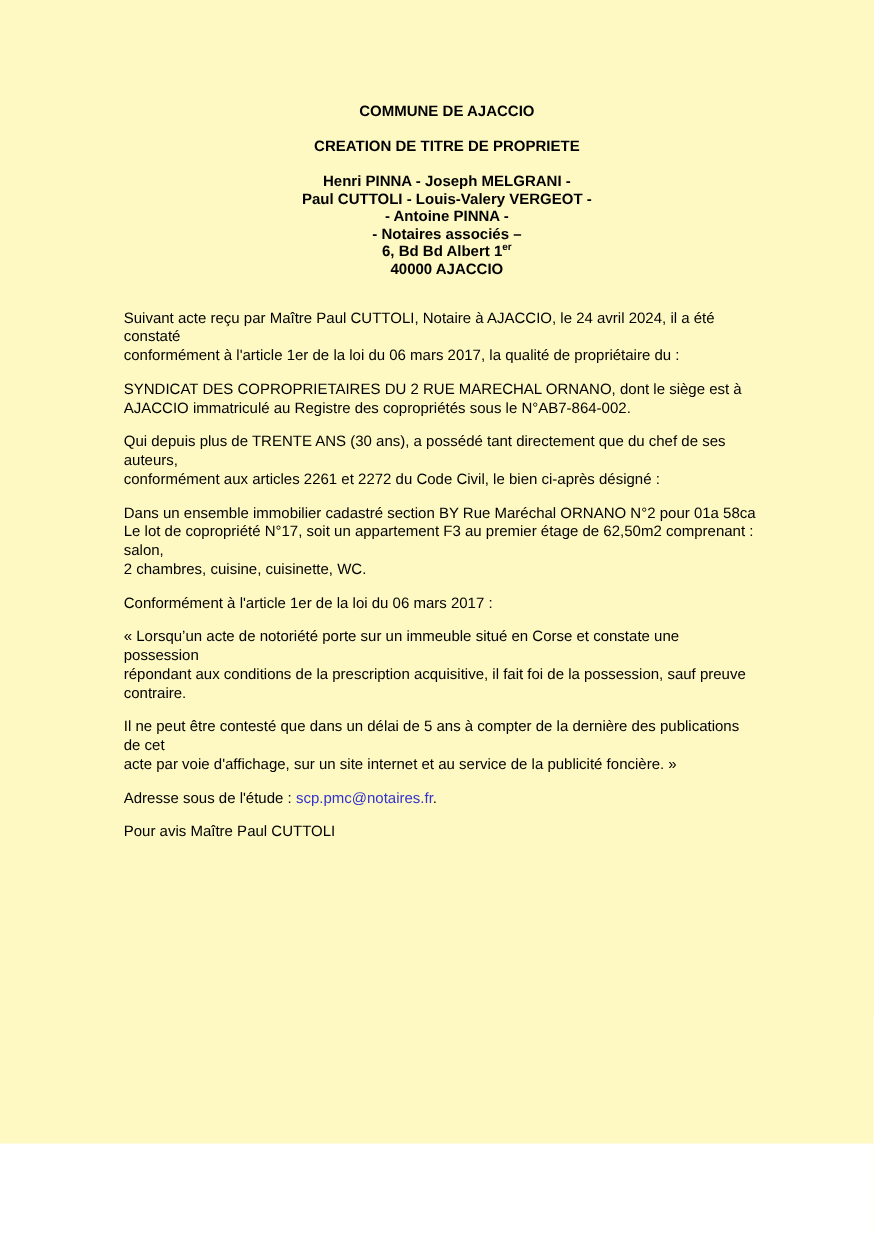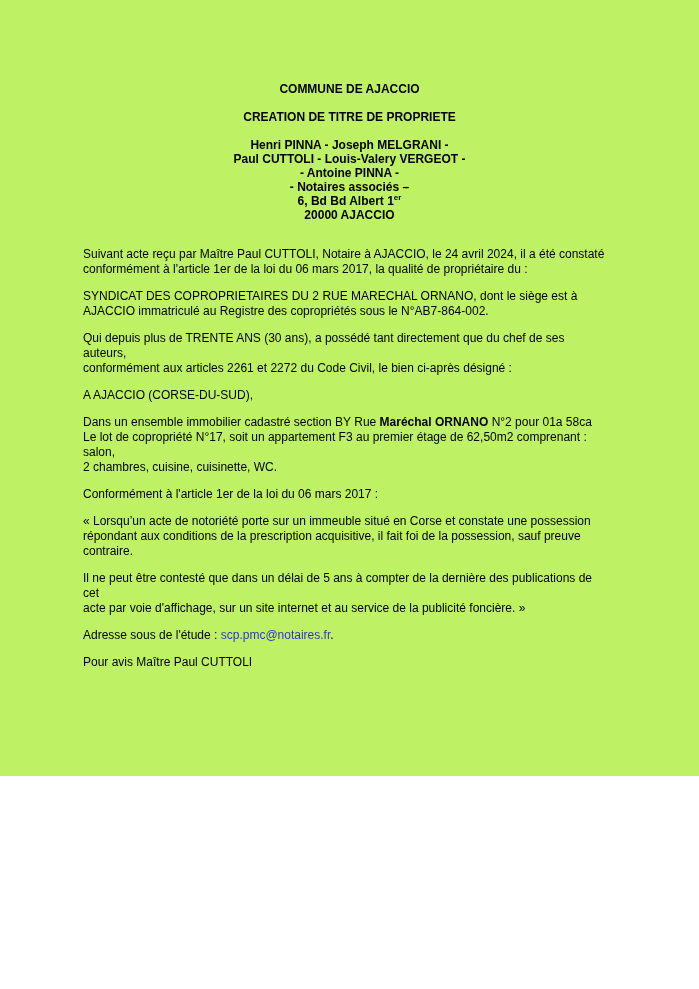--- a/index.html
+++ b/index.html
@@ -4,29 +4,30 @@
 <title>Document</title>
 <style>
   html, body {
     margin: 0;
     padding: 0;
     background: #ffffff;
   }
   .page {
     position: relative;
     width: 699px;
-    height: 776px;
+    height: 915px;
     margin: 0 auto;
-    background: #bef264;
+    background: #fef9c3;
     color: #000000;
     font-family: "Liberation Sans", "DejaVu Sans", sans-serif;
     font-size: 12px;
     line-height: 15px;
     overflow: hidden;
     box-sizing: border-box;
+    padding-left: 16px;
   }
   .doc-header {
     padding-top: 82px;
     text-align: center;
     font-weight: bold;
     line-height: 14px;
   }
   .doc-header .hline { margin: 0; }
   .doc-header .gap { height: 14px; }
   .doc-header sup {
@@ -37,50 +38,49 @@
   }
   .doc-body {
     margin-top: 25px;
     padding-left: 83px;
     padding-right: 94px;
   }
   .doc-body p {
     margin: 0 0 12px 0;
   }
   .doc-body p:last-child { margin-bottom: 0; }
-  b { font-weight: bold; }
+  b { font-weight: normal; }
   a.email-link {
     color: #3333cc;
     cursor: pointer;
   }
 </style>
 </head>
 <body>
 
 <div class="page">
 
   <div class="doc-header">
     <div class="hline">COMMUNE DE AJACCIO</div>
     <div class="gap"></div>
     <div class="hline">CREATION DE TITRE DE PROPRIETE</div>
     <div class="gap"></div>
     <div class="hline">Henri PINNA - Joseph MELGRANI -<br>Paul CUTTOLI - Louis-Valery VERGEOT -<br>- Antoine PINNA -<br>- Notaires associés –</div>
     <div class="hline"><span>6, Bd Bd Albert 1</span><sup>er</sup></div>
-    <div class="hline">20000 AJACCIO</div>
+    <div class="hline">40000 AJACCIO</div>
   </div>
 
   <div class="doc-body">
 
     <p>Suivant acte reçu par Maître Paul CUTTOLI, Notaire à AJACCIO, le 24 avril 2024, il a été constaté<br>conformément à l'article 1er de la loi du 06 mars 2017, la qualité de propriétaire du :</p>
 
     <p>SYNDICAT DES COPROPRIETAIRES DU 2 RUE MARECHAL ORNANO, dont le siège est à<br>AJACCIO immatriculé au Registre des copropriétés sous le N°AB7-864-002.</p>
 
     <p>Qui depuis plus de TRENTE ANS (30 ans), a possédé tant directement que du chef de ses auteurs,<br>conformément aux articles 2261 et 2272 du Code Civil, le bien ci-après désigné :</p>
 
-    <p>A AJACCIO (CORSE-DU-SUD),</p>
 
     <p><span>Dans un ensemble immobilier cadastré section BY Rue </span><b>Maréchal ORNANO</b><span> N°2 pour 01a 58ca</span><br><span>Le lot de copropriété N°17, soit un appartement F3 au premier étage de 62,50m2 comprenant : salon,<br>2 chambres, cuisine, cuisinette, WC.</span></p>
 
     <p>Conformément à l'article 1er de la loi du 06 mars 2017 :</p>
 
     <p>« Lorsqu’un acte de notoriété porte sur un immeuble situé en Corse et constate une possession<br>répondant aux conditions de la prescription acquisitive, il fait foi de la possession, sauf preuve<br>contraire.</p>
 
     <p>Il ne peut être contesté que dans un délai de 5 ans à compter de la dernière des publications de cet<br>acte par voie d'affichage, sur un site internet et au service de la publicité foncière. »</p>
 
     <p><span>Adresse sous de l'étude : </span><a class="email-link">scp.pmc@notaires.fr</a><span>.</span></p>

